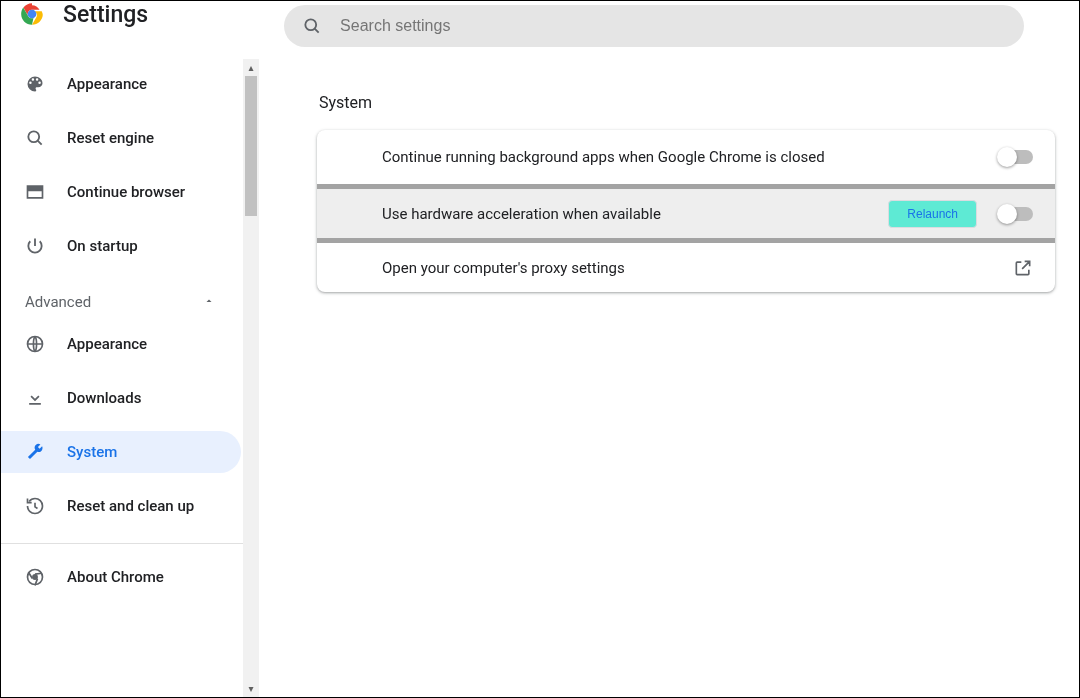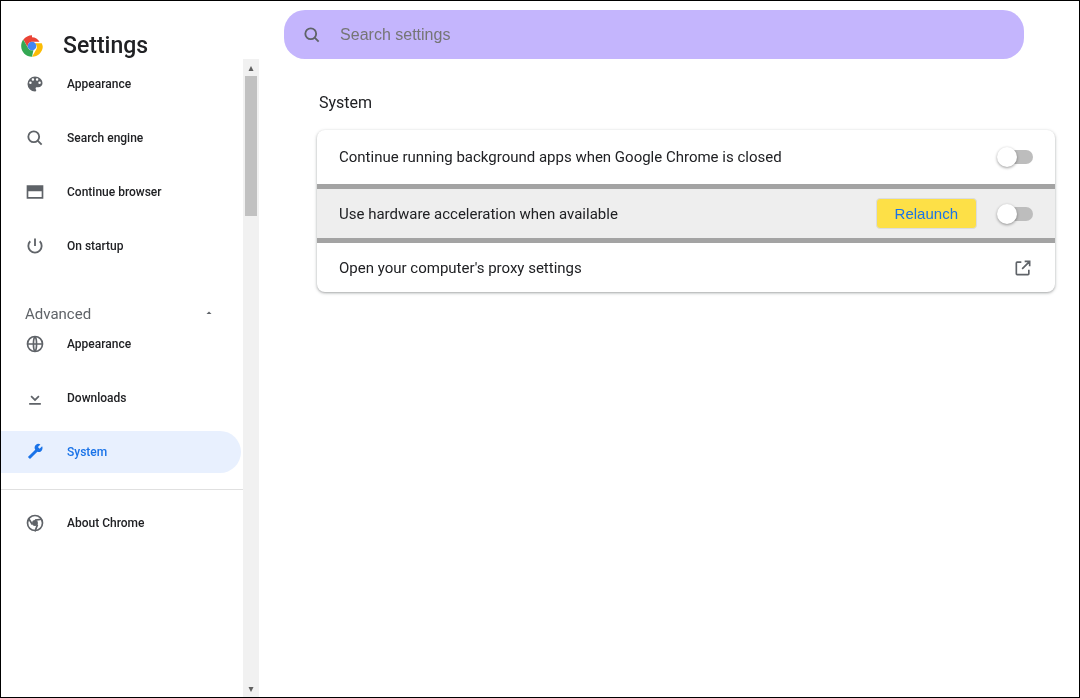--- a/index.html
+++ b/index.html
@@ -8,38 +8,38 @@
       width: 1080px;
       height: 698px;
       background: #fff;
       color: #202124;
       overflow: hidden;
       border: 1px solid #000;
       position: relative;
     }
     .topbar {
       display: flex;
-      align-items: flex-end;
+      align-items: flex-start;
       height: 58px;
       padding: 0 18px;
     }
     .chrome-logo { width: 26px; height: 26px; margin-right: 18px; }
     .title {
       font-size: 23px;
       font-weight: 500;
       color: #202124;
       flex: 0 0 auto;
       margin-right: 60px;
     }
     .search-wrap {
       margin-left: 76px;
       flex: 1;
       max-width: 740px;
-      height: 49px;
-      background: #c4b5fd;
+      height: 42px;
+      background: #e5e5e5;
       border-radius: 21px;
       display: flex;
       align-items: center;
       padding: 0 18px;
       margin-top: 4px;
     }
     .search-ic { color: #5f6368; margin-right: 18px; display:flex; }
     .search-input {
       border: none; background: transparent; outline: none;
       font-size: 16px; color: #5f6368; flex: 1;
@@ -62,38 +62,38 @@
     }
     .scrollbar-thumb {
       position: absolute; top: 17px; left: 2px; width: 12px; height: 140px;
       background: #c1c1c1;
     }
     .nav-item {
       display: flex; align-items: center;
       height: 42px; padding: 0 24px;
       border-radius: 0 21px 21px 0;
       margin-right: 18px;
-      font-size: 12px; color: #202124;
+      font-size: 15px; color: #202124;
       cursor: pointer;
       text-align: right;
     }
     .nav-item.heavy { font-weight: 500; }
     .nav-item.gap { margin-top: 12px; }
     .nav-item.active {
       background: #e8f0fe; color: #1a73e8;
     }
     .nav-icon {
       width: 20px; height: 20px; margin-right: 22px;
       display: flex; align-items: center; justify-content: center;
       color: #5f6368;
     }
     .nav-item.active .nav-icon { color: #1a73e8; }
     .launch-ic { margin-left: auto; color: #5f6368; display:flex; }
     .section-header {
-      height: 42px; display:flex; align-items:flex-end;
+      height: 42px; display:flex; align-items:center;
       padding: 0 24px; font-size: 15px; color: #5f6368;
       margin-top: 14px; cursor: pointer;
     }
     .section-header .caret { margin-left: auto; margin-right: 20px; }
     .divider { height: 1px; background: #e0e0e0; margin: 16px 0 8px 0; width: 246px; }
 
     .main { flex: 1; padding: 18px 24px 0 58px; position: relative; }
     .section-title { font-size: 16px; color: #202124; margin: 16px 0 18px 2px; }
     .card {
       width: 738px;
@@ -103,24 +103,24 @@
       background: #fff;
     }
     .row {
       display: flex; align-items: center;
       min-height: 54px; padding: 0 22px;
       font-size: 15px; color: #202124;
       border-top: 5px solid #a3a3a3;
     }
     .row:first-child { border-top: none; }
     .row.hover { background: #eeeeee; }
-    .row-label { flex: 1; }
+    .row-label { flex: 1; margin-left: 43px; }
     .relaunch-btn {
-      border: 1px solid #dadce0; background: #fde047; color: #1a73e8;
-      font-size: 15px; font-weight: 500; padding: 6px 18px; border-radius: 4px;
+      border: 1px solid #dadce0; background: #5eead4; color: #1a73e8;
+      font-size: 12px; font-weight: 500; padding: 6px 18px; border-radius: 4px;
       margin-right: 22px; cursor: pointer;
     }
     .toggle {
       width: 34px; height: 14px; background: #bdbdbd; border-radius: 7px;
       position: relative; cursor: pointer;
     }
     .toggle-knob {
       width: 20px; height: 20px; background: #fff; border-radius: 50%;
       box-shadow: 0 1px 3px rgba(0,0,0,.4);
       position: absolute; top: -3px; left: -2px;
@@ -166,21 +166,21 @@
         <span>Appearance</span>
       </div>
 
       <div class="nav-item heavy gap">
         <span class="nav-icon">
           <svg width="20" height="20" viewBox="0 0 24 24" fill="none" stroke="currentColor" stroke-width="2.2">
               <circle cx="10.5" cy="10.5" r="6.5"></circle>
               <line x1="20" y1="20" x2="15.2" y2="15.2"></line>
             </svg>
         </span>
-        <span>Search engine</span>
+        <span>Reset engine</span>
       </div>
 
       <div class="nav-item heavy gap">
         <span class="nav-icon">
           <svg width="20" height="20" viewBox="0 0 24 24" fill="currentColor">
               <path d="M3 5h18v3H3zM3 10h18v9H3z" fill="none" stroke="currentColor" stroke-width="2"></path>
               <rect x="3" y="5" width="18" height="4" fill="currentColor"></rect>
             </svg>
         </span>
         <span>Continue browser</span>
@@ -227,20 +227,30 @@
 
       <div class="nav-item heavy gap active">
         <span class="nav-icon">
           <svg width="20" height="20" viewBox="0 0 24 24" fill="currentColor">
               <path d="M21 7.5a4.5 4.5 0 01-6.2 4.2L6 20.5 3.5 18l8.8-8.8A4.5 4.5 0 0118.5 3l-3 3 2 2 3-3c.3.5.5 1 .5 1.5z"></path>
             </svg>
         </span>
         <span>System</span>
       </div>
 
+      <div class="nav-item heavy gap">
+        <span class="nav-icon">
+          <svg width="20" height="20" viewBox="0 0 24 24" fill="none" stroke="currentColor" stroke-width="2">
+              <path d="M3 12a9 9 0 109-9c-3 0-5.5 1.5-7 3.5"></path>
+              <path d="M3 3v5h5" fill="none"></path>
+              <path d="M12 8v5l3 2"></path>
+            </svg>
+        </span>
+        <span>Reset and clean up</span>
+      </div>
 
       <div class="divider"></div>
 
 
       <div class="nav-item heavy gap">
         <span class="nav-icon">
           <svg width="20" height="20" viewBox="0 0 24 24" fill="currentColor">
               <circle cx="12" cy="12" r="9" fill="none" stroke="currentColor" stroke-width="2"></circle>
               <circle cx="12" cy="12" r="3.5"></circle>
               <path d="M12 8.5l8-1M8.8 13.8L4 6M15 14l-3 8" stroke="currentColor" stroke-width="2"></path>

